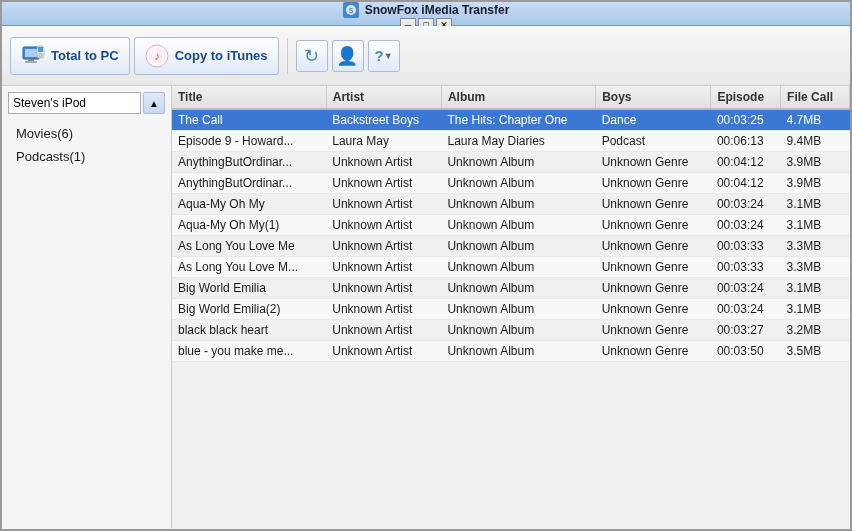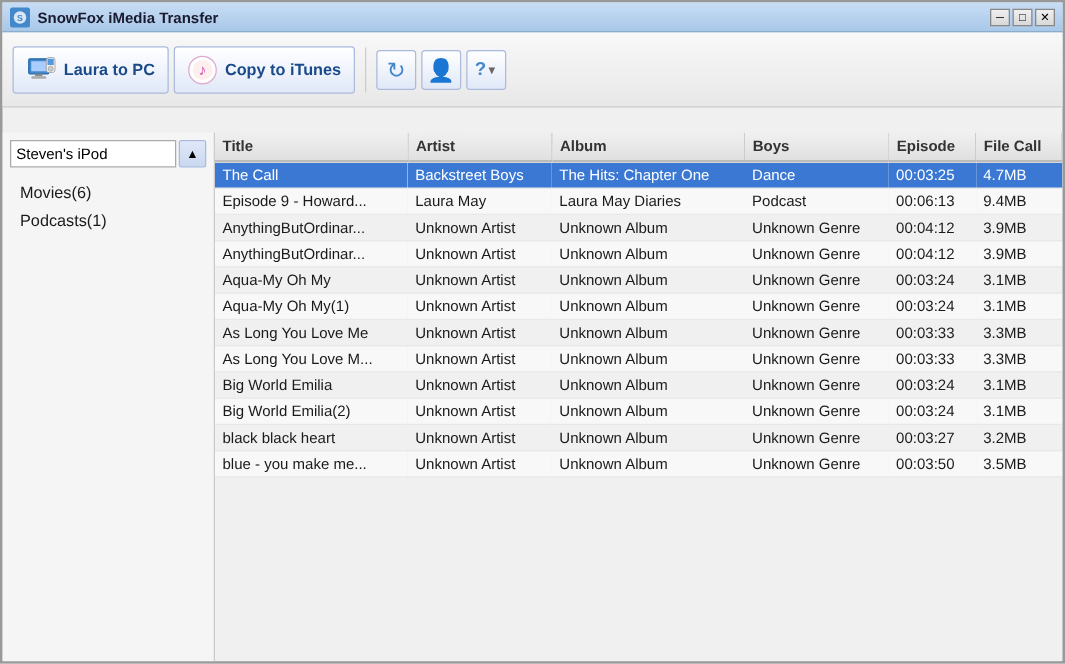--- a/index.html
+++ b/index.html
@@ -20,20 +20,21 @@
       flex-direction: column;
     }
     .title-bar {
       background: linear-gradient(to bottom, #c8ddf5, #a8c8e8);
       height: 24px;
       display: flex;
       align-items: center;
       justify-content: space-between;
       padding: 0 6px;
       border-bottom: 1px solid #7099c0;
+      flex-direction: column;
     }
     .title-bar-left {
       display: flex;
       align-items: center;
       gap: 6px;
     }
     .title-bar-icon {
       width: 16px;
       height: 16px;
       background: #4488cc;
@@ -120,21 +121,20 @@
       cursor: pointer;
       display: flex;
       align-items: center;
       justify-content: center;
       gap: 0;
     }
     .content-area {
       display: flex;
       flex: 1;
       overflow: hidden;
-      margin-top: 20px;
     }
     .sidebar {
       width: 170px;
       background: #f5f5f5;
       border-right: 1px solid #ccc;
       display: flex;
       flex-direction: column;
       padding: 6px;
       gap: 4px;
     }
@@ -269,21 +269,21 @@
           <rect x="2" y="2" width="16" height="12" rx="1" fill="#4488cc" stroke="#2266aa" stroke-width="1"></rect>
           <rect x="4" y="4" width="12" height="8" fill="#aaccff"></rect>
           <rect x="7" y="14" width="6" height="2" fill="#888"></rect>
           <rect x="4" y="16" width="12" height="2" rx="1" fill="#aaa"></rect>
 
           <rect x="16" y="1" width="7" height="12" rx="2" fill="#f0f0f0" stroke="#888" stroke-width="0.5"></rect>
           <rect x="17" y="2" width="5" height="5" fill="#5599dd"></rect>
           <circle cx="19.5" cy="10" r="2" fill="#ccc" stroke="#999" stroke-width="0.5"></circle>
         </svg>
       </div>
-      <span class="btn-label">Laura to PC</span>
+      <span class="btn-label">Total to PC</span>
     </button>
     <button class="toolbar-btn">
       <div class="btn-icon">
         <svg width="24" height="24" viewBox="0 0 24 24">
           <circle cx="12" cy="12" r="11" fill="#ffffff" stroke="#ddaacc" stroke-width="1"></circle>
           <circle cx="12" cy="12" r="8" fill="#ffeeee"></circle>
           <text x="12" y="16" text-anchor="middle" font-size="12" fill="#cc44aa">♪</text>
         </svg>
       </div>
       <span class="btn-label">Copy to iTunes</span>

